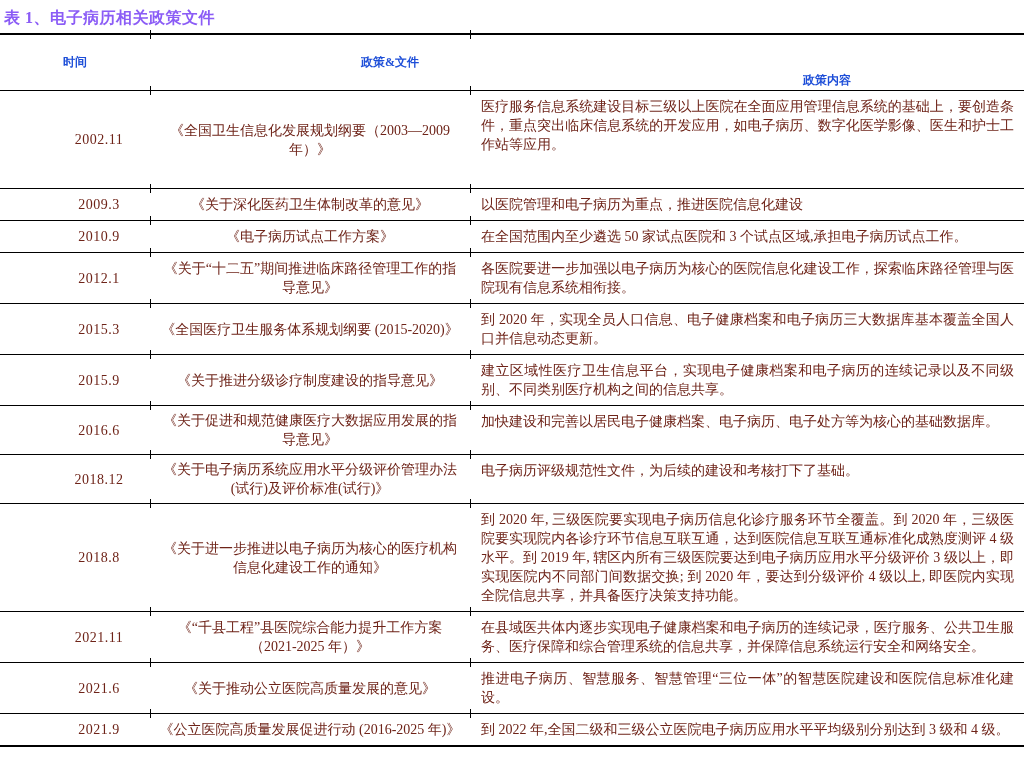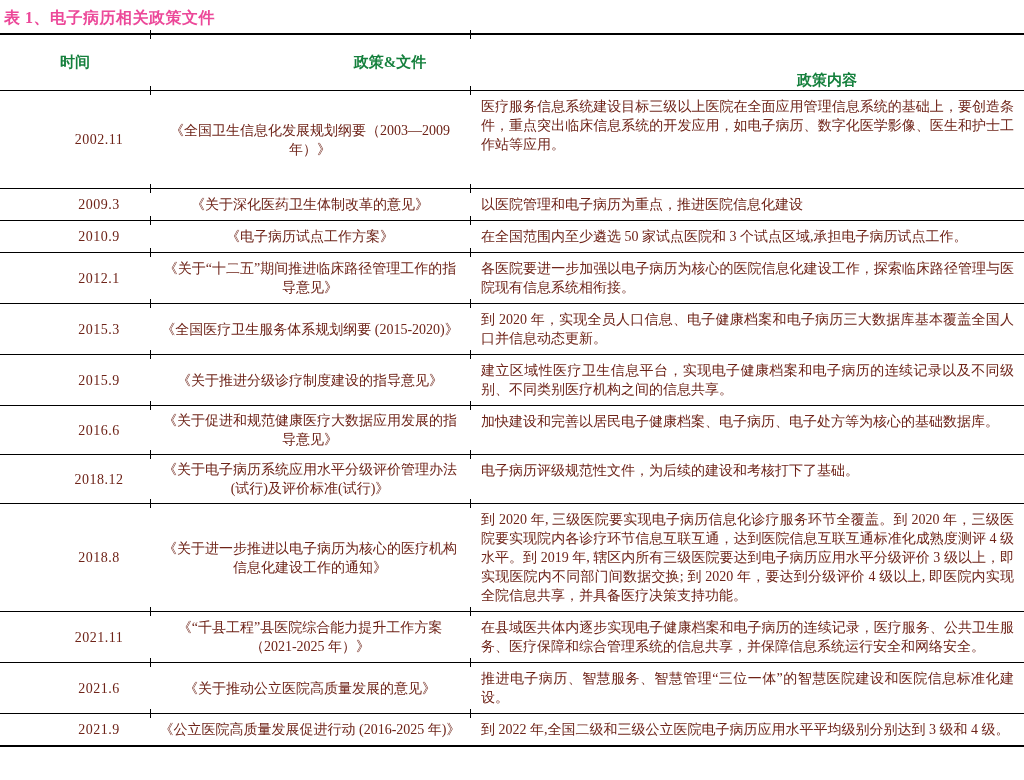--- a/index.html
+++ b/index.html
@@ -2,21 +2,21 @@
 <html><head>
 <meta charset="utf-8">
 <style>
   * { margin:0; padding:0; box-sizing:border-box; }
   html,body { width:1024px; height:780px; background:#ffffff; overflow:hidden; }
   body { font-family:"Liberation Serif","DejaVu Serif",serif; color:#6e2318; }
 
   .page { width:1024px; height:780px; padding:6px 0 0 0; background:#fff; }
 
   .table-title {
-    font-size:16px; font-weight:bold; color:#ec4899;
+    font-size:16px; font-weight:bold; color:#8b5cf6;
     padding:2px 0 4px 4px; letter-spacing:0.5px;
   }
 
   .policy-table { width:1024px; border-bottom:2px solid #000; }
 
   .row {
     display:grid; position:relative;
     grid-template-columns:150px 320px 1fr;
     align-items:center;
     border-top:1px solid #000;
@@ -28,21 +28,21 @@
   }
   
   .row::before, .row::after {
     content:""; position:absolute; top:-5px; width:1px; height:9px; background:#000;
   }
   .row::before { left:150px; }
   .row::after  { left:470px; }
 
   .cell { font-size:14px; line-height:19px; }
   .th {
-    font-weight:bold; color:#15803d; text-align:center; font-size:15px;
+    font-weight:bold; color:#1d4ed8; text-align:center; font-size:12px;
     font-family:"Liberation Serif","DejaVu Serif",serif;
   }
   .c1 { text-align:center; padding:5px 2px; }
   .c2 { text-align:center; padding:5px 8px; }
   .c3 {
     text-align:justify; text-justify:inter-character;
     padding:6px 10px 6px 11px; align-self:stretch;
   }
   .row.spacer .c3 { padding-bottom:34px; }
   .row.body .c1 { letter-spacing:0.5px;margin-left:48px; }

